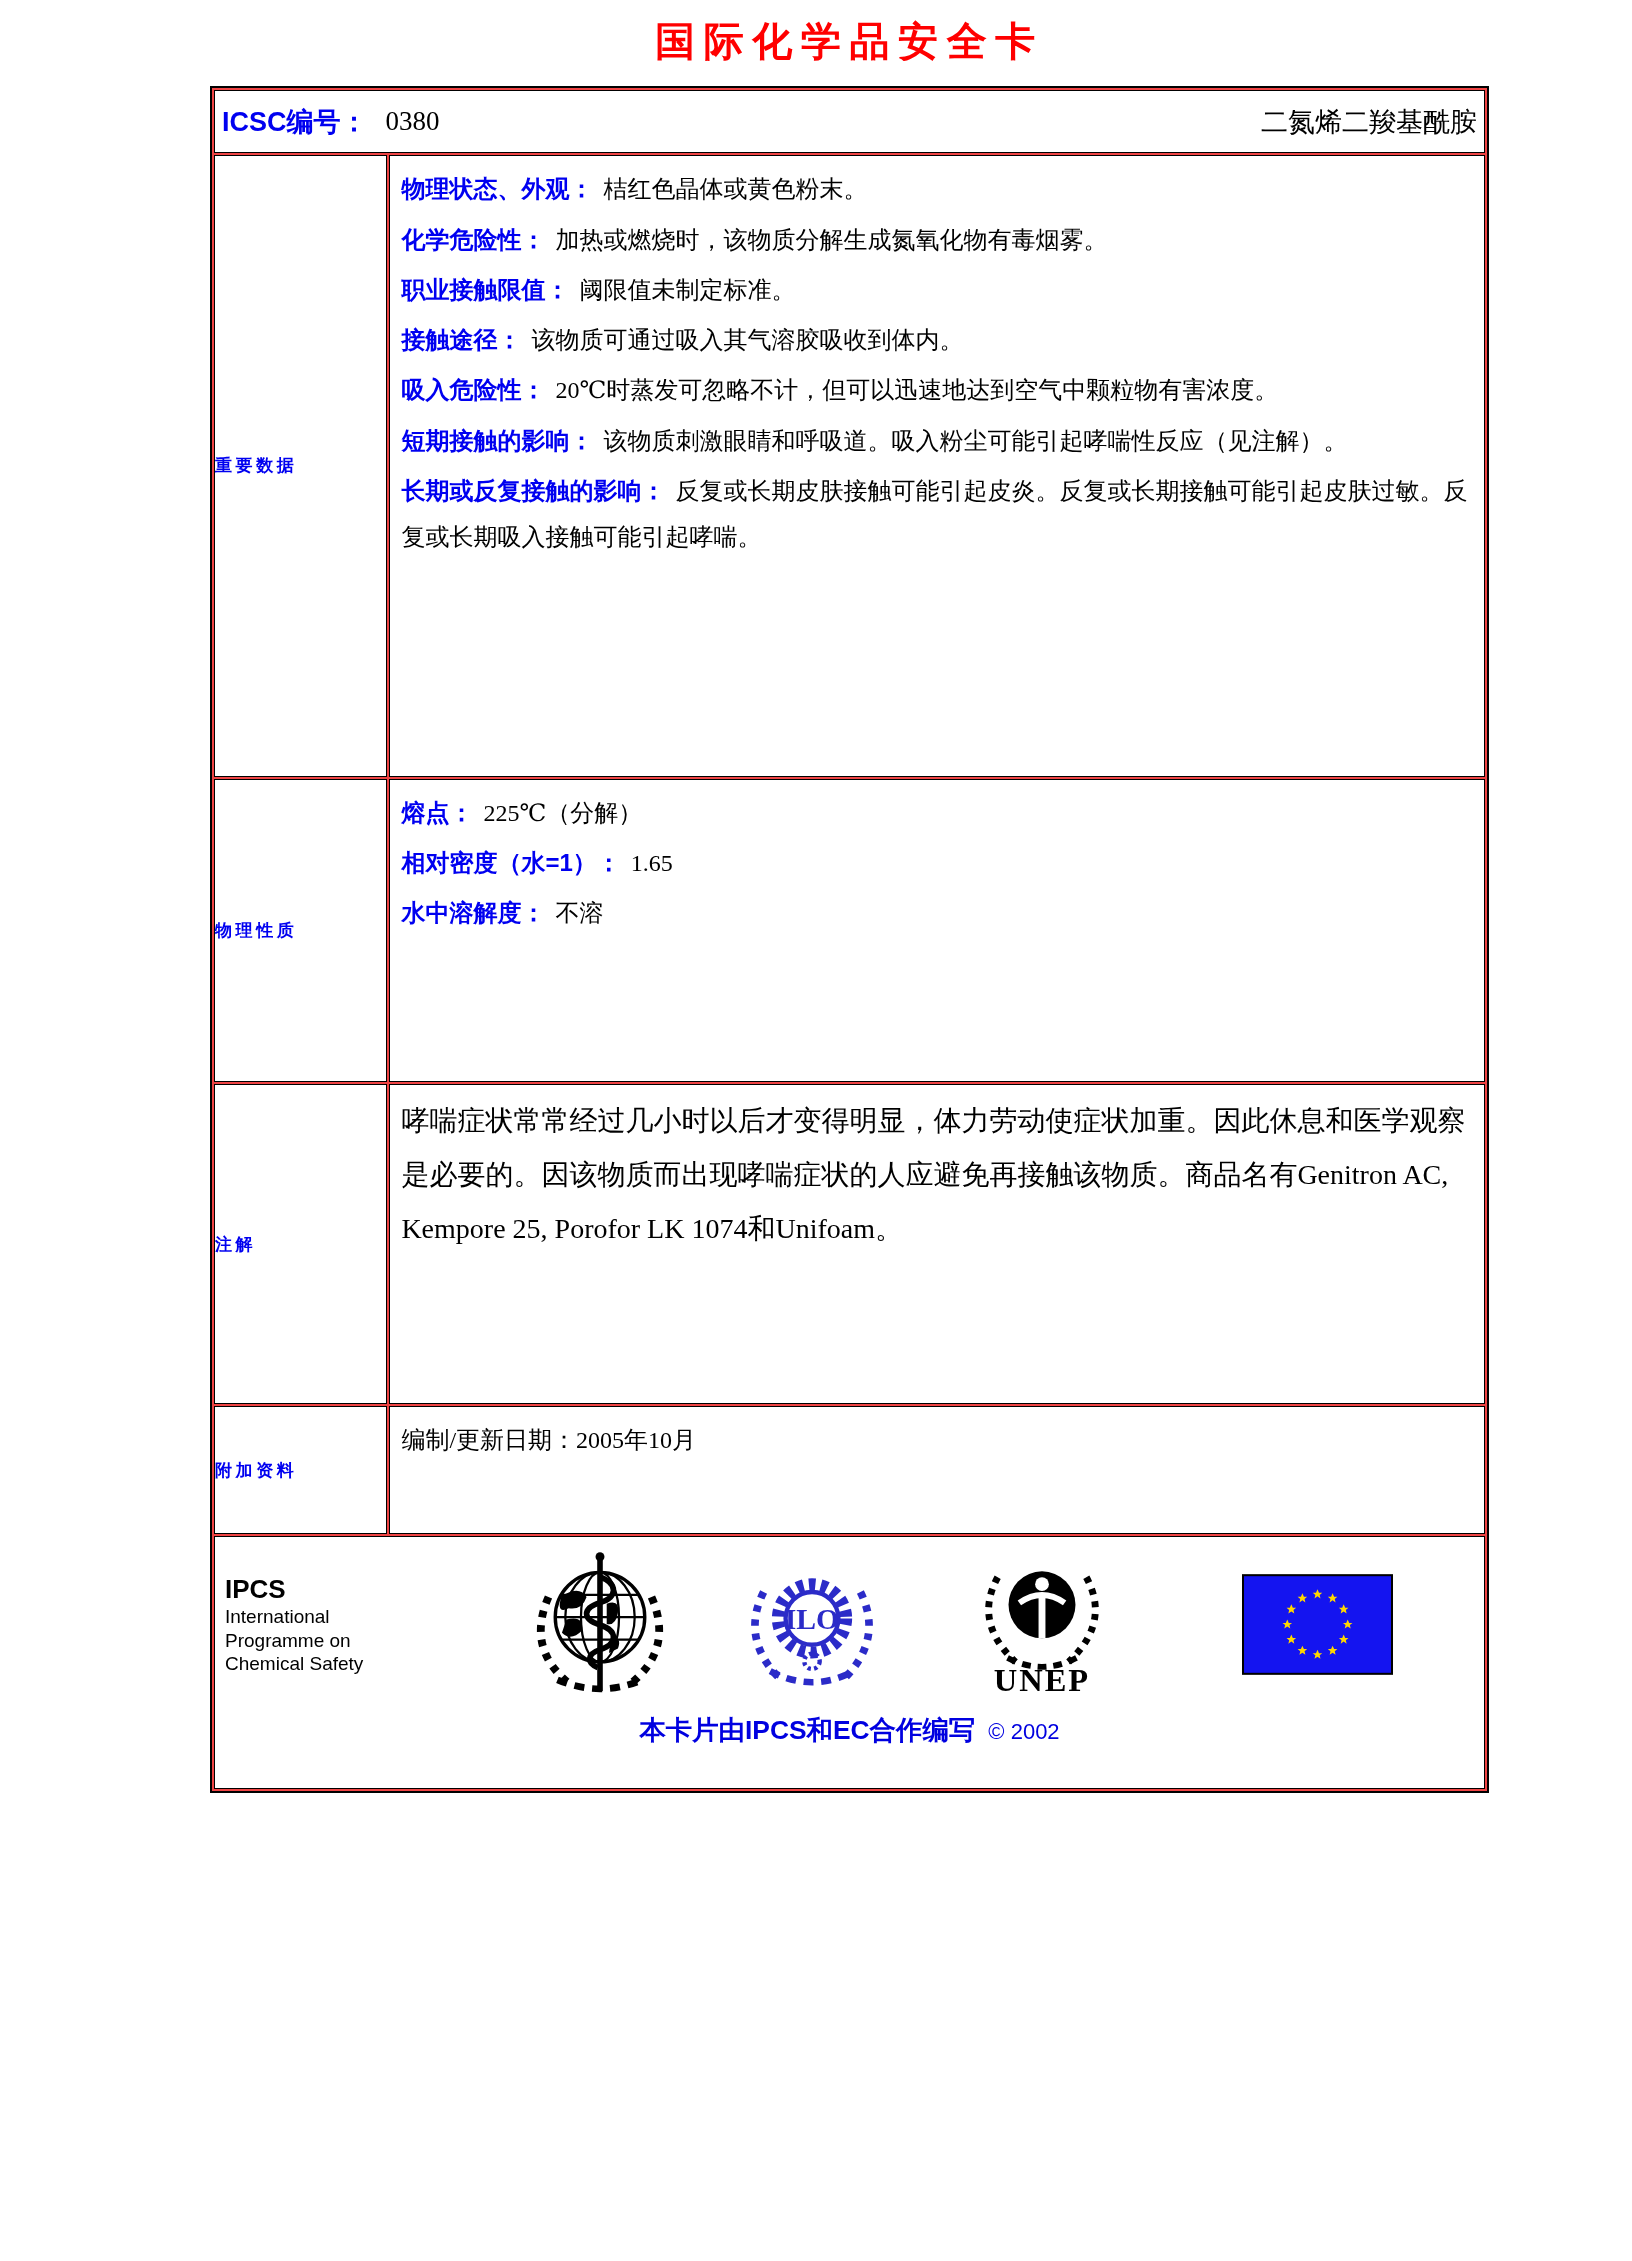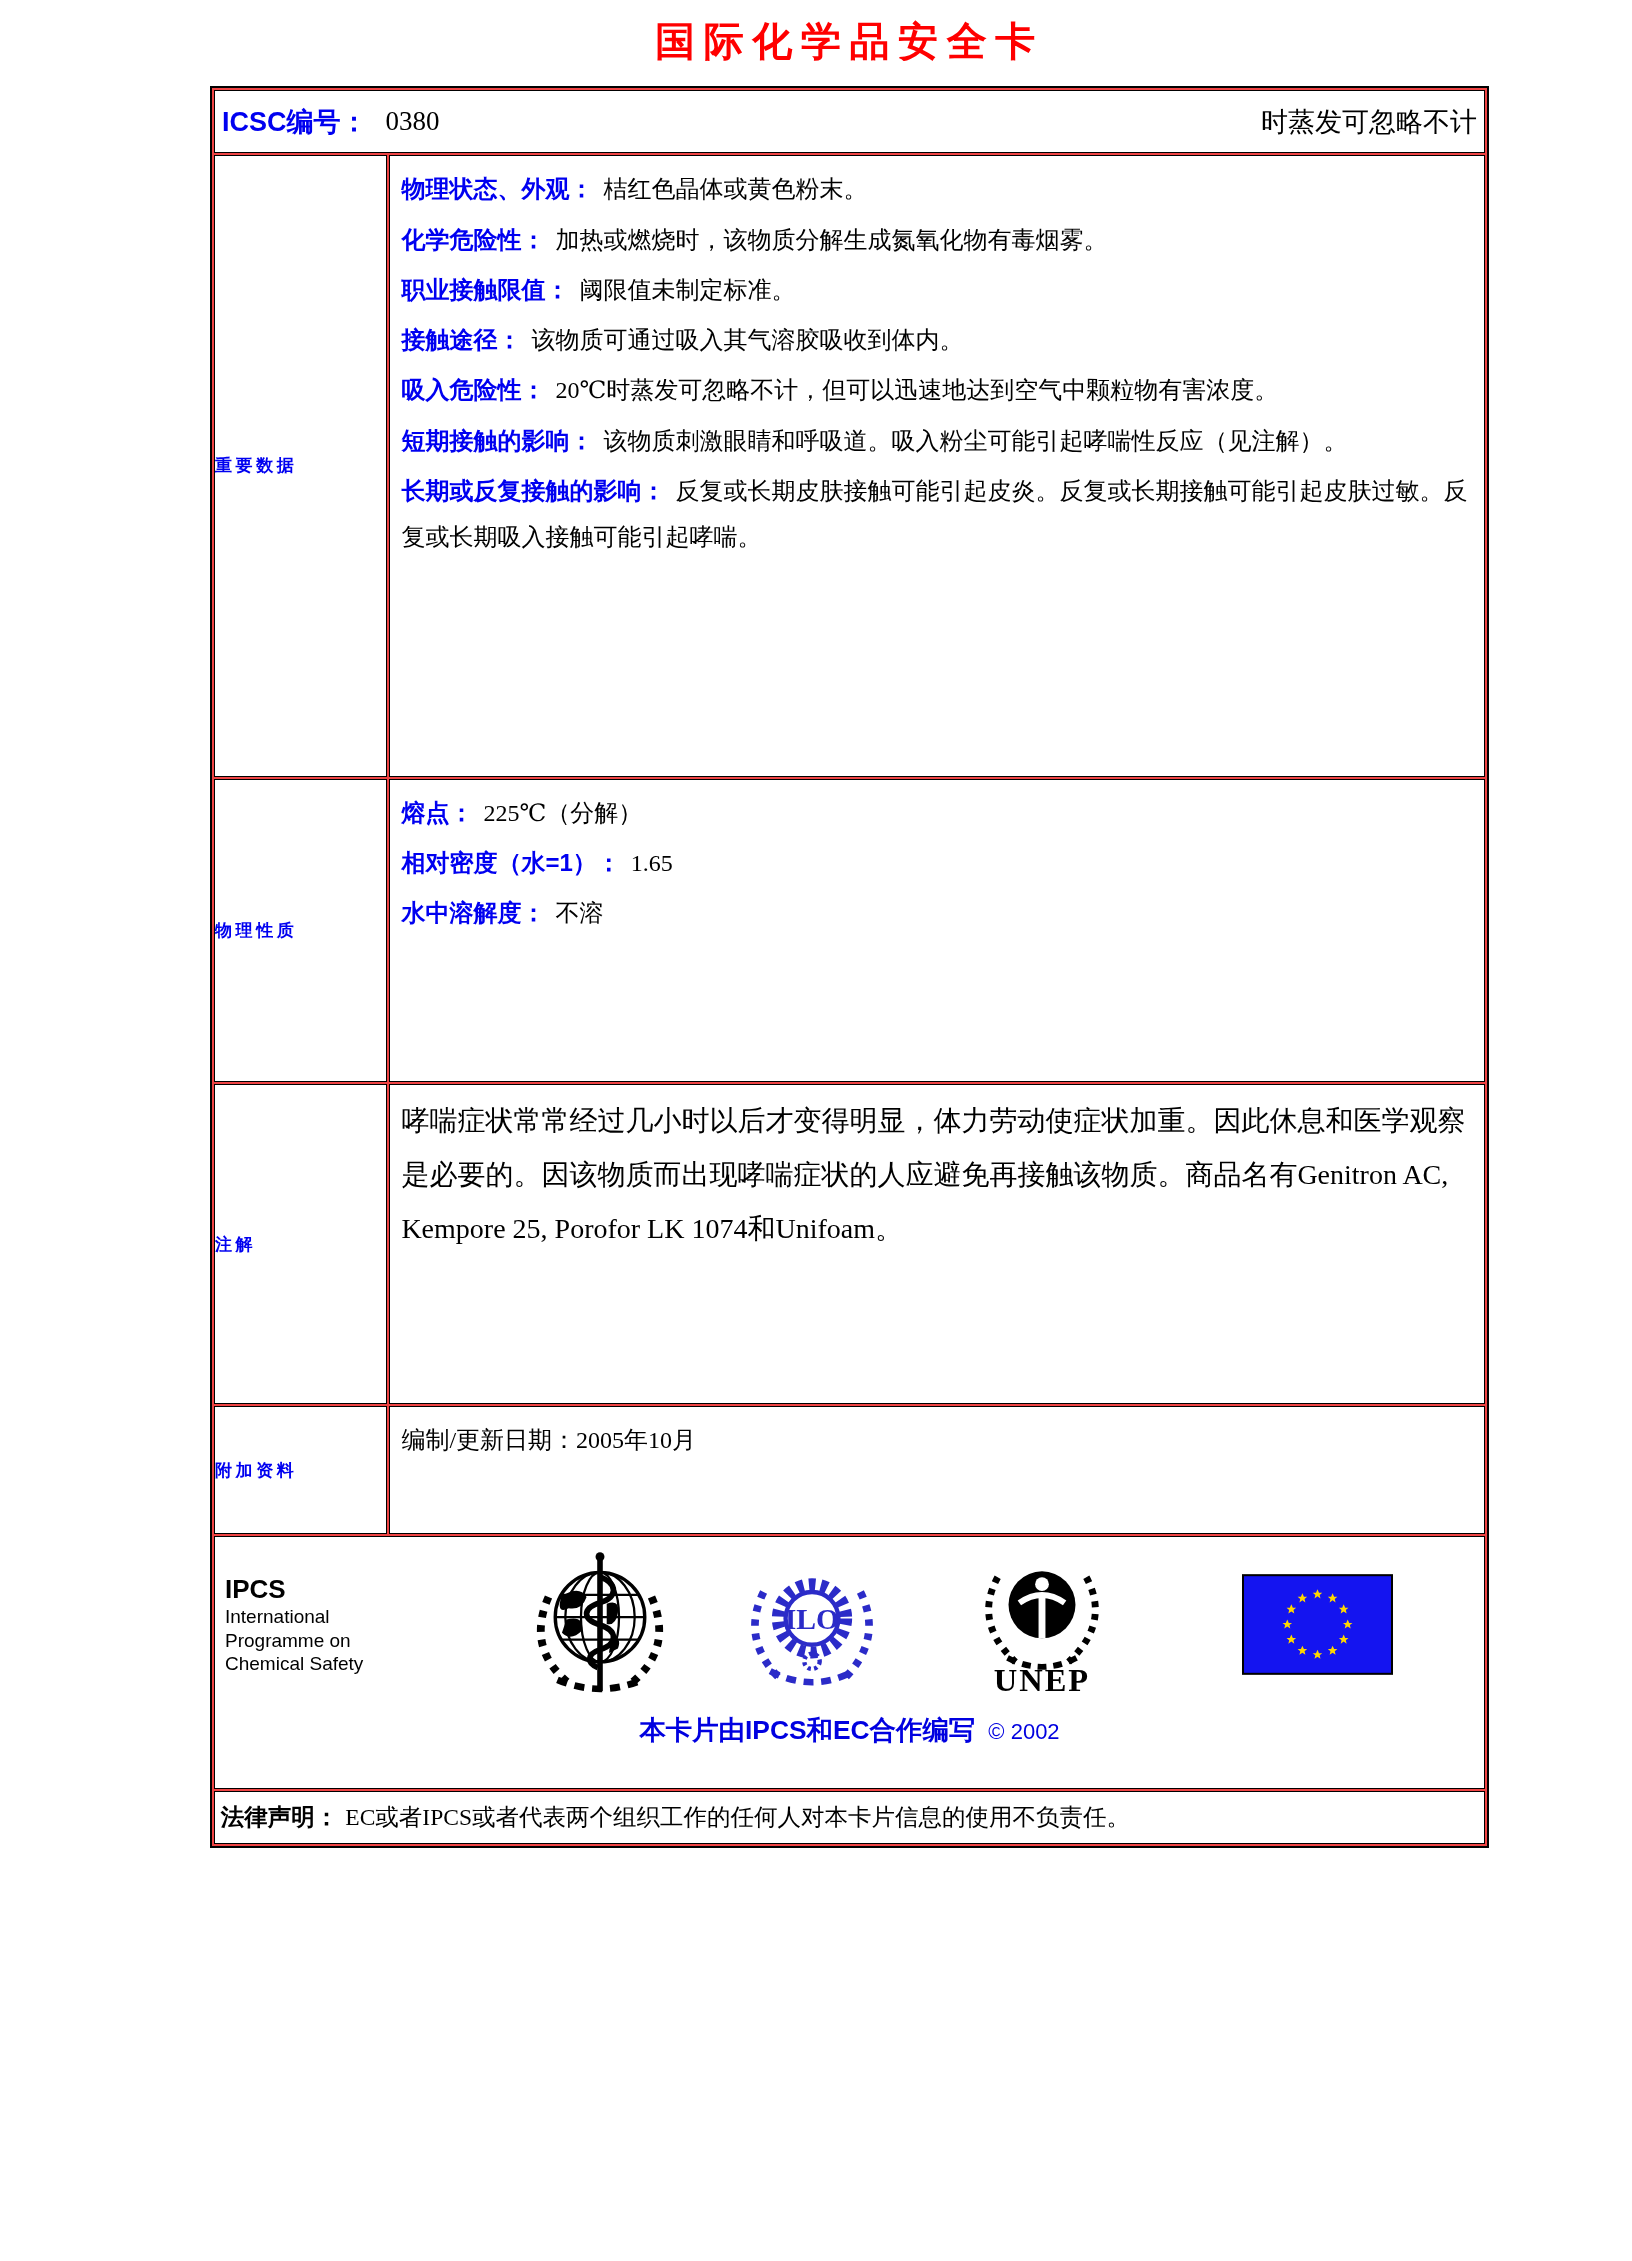--- a/index.html
+++ b/index.html
@@ -76,21 +76,21 @@
         <col class="c-label">
         <col>
       </colgroup>
 
     <tbody>
         <tr>
       <td colspan="2" class="header-cell">
         <div class="header-inner">
           <span class="icsc-label">ICSC编号：</span>
           <span class="icsc-number">0380</span>
-          <span class="substance-name">时蒸发可忽略不计</span>
+          <span class="substance-name">二氮烯二羧基酰胺</span>
         </div>
       </td>
     </tr>
 
     <tr>
       <td class="label-cell h-important">重要数据</td>
       <td class="content-cell h-important">
         <div class="item"><span class="inline-label">物理状态、外观：</span><span>桔红色晶体或黄色粉末。</span></div>
         <div class="item"><span class="inline-label">化学危险性：</span><span>加热或燃烧时，该物质分解生成氮氧化物有毒烟雾。</span></div>
         <div class="item"><span class="inline-label">职业接触限值：</span><span>阈限值未制定标准。</span></div>
@@ -199,24 +199,16 @@
           </svg>
         </div>
 
         <div class="caption-row">
           <span class="caption-text">本卡片由IPCS和EC合作编写</span>
           <span class="caption-copy">© 2002</span>
         </div>
       </td>
     </tr>
 
-    <tr>
-      <td colspan="2" class="disclaimer-cell">
-        <div class="disclaimer-inner">
-          <span class="disclaimer-label">法律声明：</span>
-          <span>EC或者IPCS或者代表两个组织工作的任何人对本卡片信息的使用不负责任。</span>
-        </div>
-      </td>
-    </tr>
   </tbody>
     </table>
 </div>
 
 
 </body></html>

